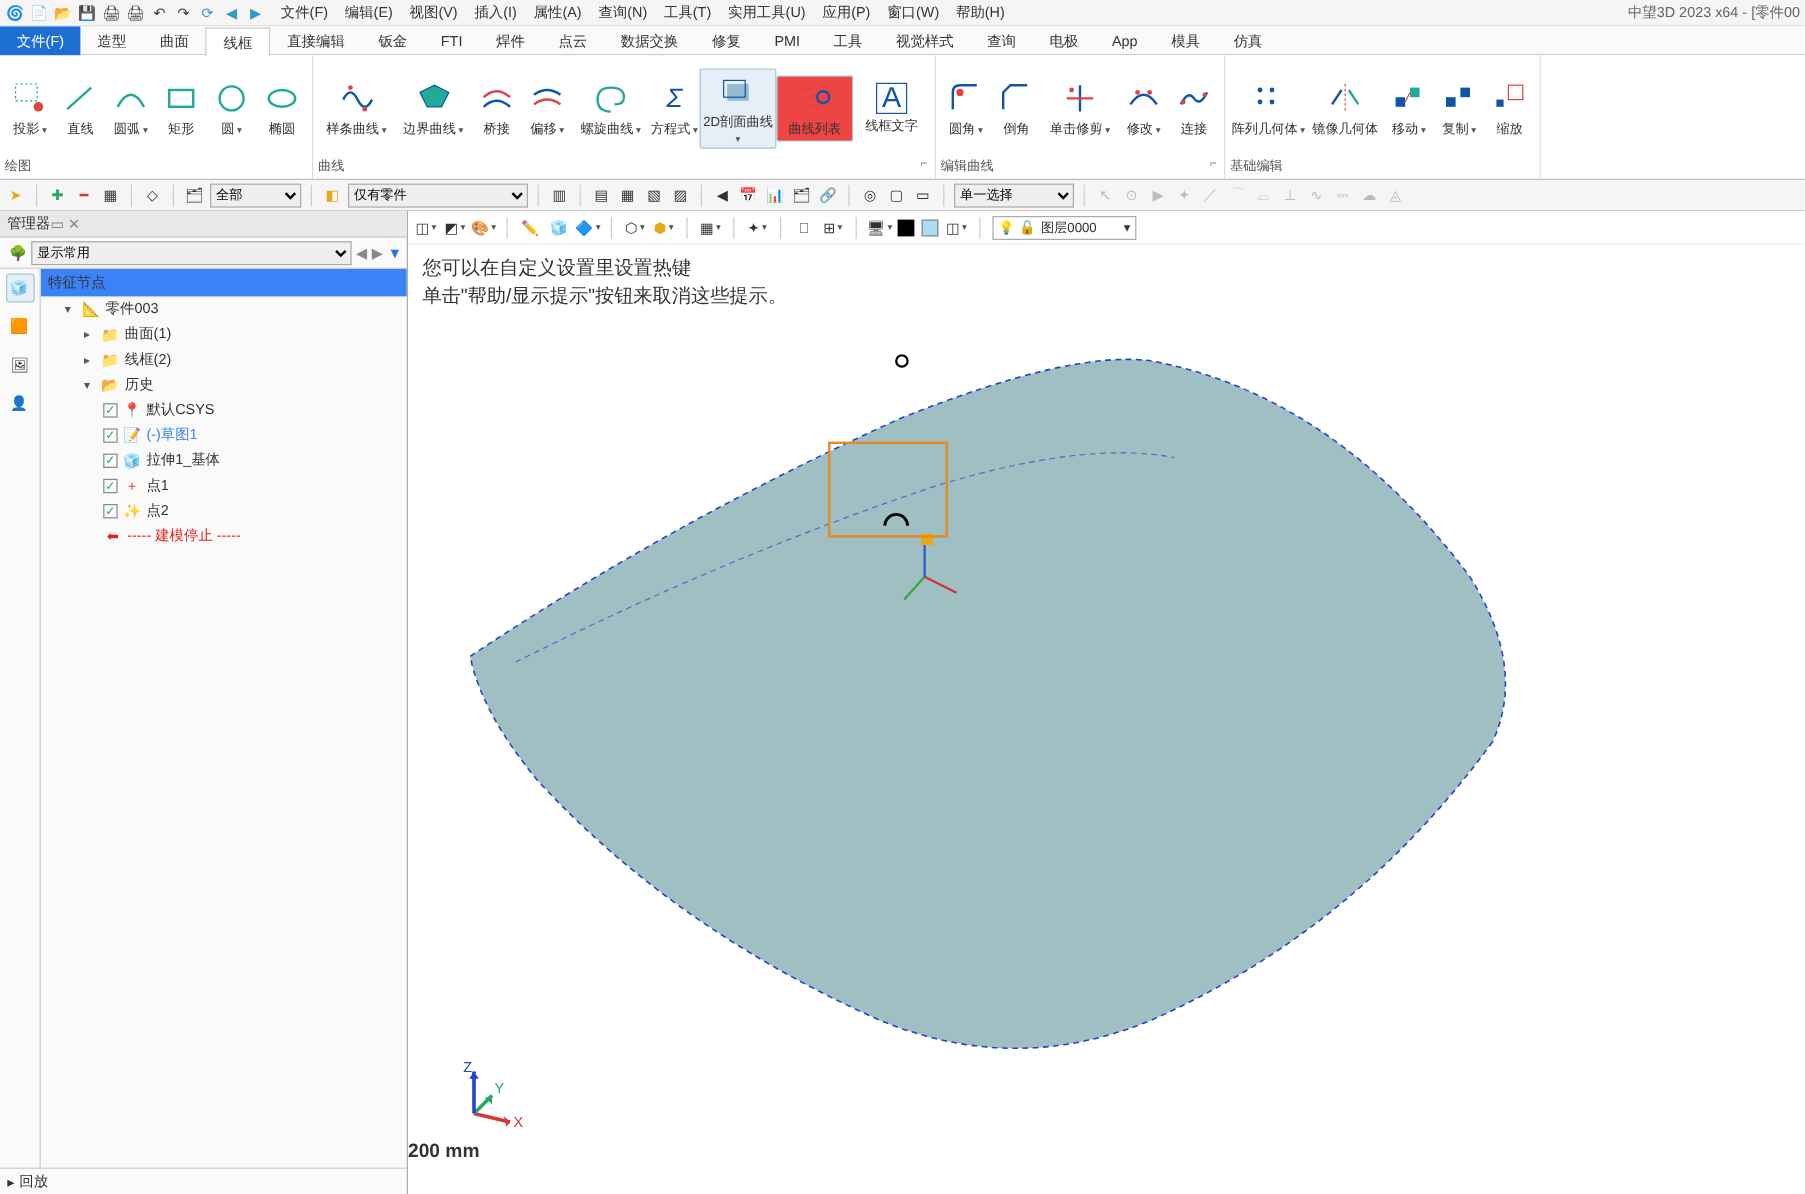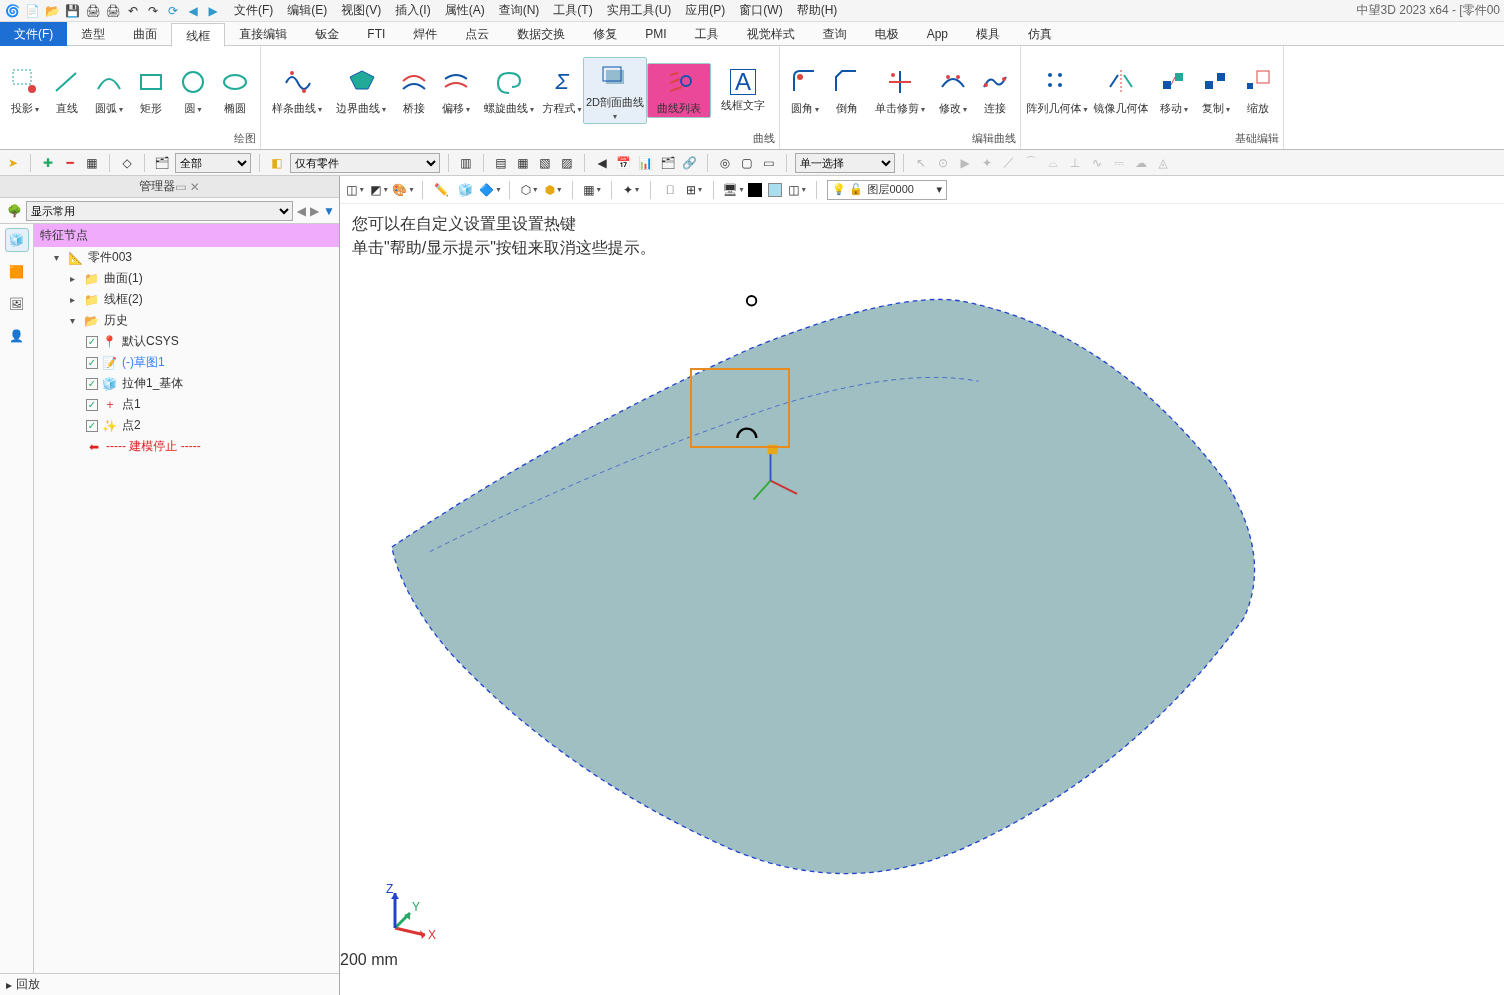--- a/index.html
+++ b/index.html
@@ -13,50 +13,50 @@
 .titlebar .title { margin-left: auto; color: #666; }
 
 .ribbon-tabs { height: 24px; background: #fafafa; display: flex; align-items: center; border-bottom: 1px solid #ccc; }
 .ribbon-tabs .tab { padding: 0 14px; height: 24px; line-height: 24px; cursor: pointer; }
 .ribbon-tabs .tab.file { background: #1d6fd4; color: #fff; }
 .ribbon-tabs .tab.active { background: #fff; border: 1px solid #ccc; border-bottom: 1px solid #fff; position: relative; top: 1px; }
 
 .ribbon { height: 104px; background: #fff; border-bottom: 1px solid #bbb; display: flex; }
 .ribbon .group { border-right: 1px solid #ddd; padding: 4px 4px 2px; display: flex; flex-direction: column; }
 .ribbon .group .btns { display: flex; flex: 1; align-items: center; }
-.ribbon .group .gname { text-align: right; font-size: 11px; color: #555; height: 16px; position: relative; }
+.ribbon .group .gname { text-align: left; font-size: 11px; color: #555; height: 16px; position: relative; }
 .ribbon .group .gname .launcher { position:absolute; right:2px; top:0; font-size:10px; color:#888;}
 .ribbon .btn { width: 42px; display: flex; flex-direction: column; align-items: center; gap: 4px; cursor: pointer; padding: 2px 0;}
 .ribbon .btn.wide { width: 64px; }
 .ribbon .btn.sel { background: #e6eef7; border:1px solid #9cc; border-radius:2px;}
-.ribbon .btn.sel2 { background: #ec4899; border:1px solid #9cc; border-radius:2px;}
+.ribbon .btn.sel2 { background: #ef4444; border:1px solid #9cc; border-radius:2px;}
 .ribbon .btn .ic { width: 32px; height: 32px; display: flex; align-items: center; justify-content: center; }
 .ribbon .btn .lbl { font-size: 11px; text-align: center; line-height:1.1;}
 .ribbon .btn .drop::after { content: " ▾"; font-size: 8px; color: #555;}
 
 .toolbar2 { height: 26px; background: #f5f5f5; border-bottom: 1px solid #ccc; display:flex; align-items:center; padding:0 4px; gap:4px;}
 .toolbar2 .sep { width:1px; height:18px; background:#ccc; margin:0 4px;}
 .toolbar2 select, .toolbar2 input { height:20px; font-size:11px; border:1px solid #aaa;}
 .toolbar2 .ico { width:18px; height:18px; display:inline-flex; align-items:center; justify-content:center;}
 
 .workspace { display:flex; height: calc(100% - 22px - 24px - 104px - 26px); }
 .leftpanel { width: 340px; border-right:1px solid #aaa; background:#fafafa; display:flex; flex-direction:column;}
-.leftpanel .mgr-head { height:22px; background:#e8e8e8; padding:2px 6px; display:flex; align-items:center; justify-content:center; border-bottom:1px solid #ccc;}
+.leftpanel .mgr-head { height:22px; background:#e8e8e8; padding:2px 6px; display:flex; align-items:center; justify-content:flex-start; border-bottom:1px solid #ccc;}
 .leftpanel .mgr-head .ctl { color:#888;}
 .leftpanel .filterrow { height:26px; display:flex; align-items:center; padding:2px 4px; border-bottom:1px solid #ccc;}
 .leftpanel .filterrow .sidebar-ico { width:22px; text-align:center;}
 .leftpanel .filterrow select { flex:1; height:20px; font-size:11px; border:1px solid #aaa;}
 .leftpanel .filterrow .nav { margin-left:4px; color:#888;}
 .leftpanel .filterrow .filter { margin-left:4px; color:#2a6;}
 .leftpanel .body { flex:1; display:flex;}
 .leftpanel .sideicons { width:34px; border-right:1px solid #ccc; display:flex; flex-direction:column; gap:8px; padding-top:4px; align-items:center;}
 .leftpanel .sideicons span { width:24px; height:24px; display:flex; align-items:center; justify-content:center; border:1px solid transparent; border-radius:3px;}
 .leftpanel .sideicons span.act { border-color:#9cc; background:#e6eef7;}
 .leftpanel .tree { flex:1; overflow:auto; font-size:12px;}
-.leftpanel .tree .section { padding:3px 6px; background:#f0abfc;}
+.leftpanel .tree .section { padding:3px 6px; background:#3b82f6;}
 .leftpanel .tree .node { padding:2px 4px; display:flex; align-items:center; gap:4px; cursor:pointer;}
 .leftpanel .tree .node.d1 { padding-left:20px;}
 .leftpanel .tree .node.d2 { padding-left:36px;}
 .leftpanel .tree .node.d3 { padding-left:52px;}
 .leftpanel .tree .cb { width:12px; height:12px; border:1px solid #888; display:inline-flex; align-items:center; justify-content:center; color:#2a6; font-size:10px;}
 .leftpanel .tree .tw { width:10px; color:#555; font-size:10px;}
 .leftpanel .tree .ic { width:16px; text-align:center;}
 .leftpanel .tree .stoprow { color:#d22;}
 .leftpanel .playback { height:22px; border-top:1px solid #ccc; padding:2px 6px; display:flex; align-items:center; gap:4px;}
 
@@ -68,21 +68,21 @@
 .view-toolbar { height:28px; padding:3px 6px; display:flex; align-items:center; gap:6px; border-bottom:1px solid #eee;}
 .view-toolbar .vico { width:18px; height:18px; display:inline-flex; align-items:center; justify-content:center;}
 .view-toolbar .vsep { width:1px; height:18px; background:#ccc; margin:0 4px;}
 .view-toolbar .layersel { border:1px solid #aaa; height:20px; padding:0 4px; display:flex; align-items:center; gap:4px; font-size:11px; min-width:120px;}
 .view-toolbar .dd::after { content:"▾"; font-size:8px; margin-left:2px; color:#555;}
 
 .canvas { position:relative; height:calc(100% - 22px - 28px); }
 .canvas-hint { position:absolute; left:12px; top:8px; font-size:16px; color:#333; line-height:1.5;}
 .surface { position:absolute; left:0; top:40px; width:100%; height:calc(100% - 40px);}
 .axis-ind { position:absolute; left:40px; bottom:30px;}
-.scale { position:absolute; left:0; bottom:4px; font-size:16px; font-weight:normal;}
+.scale { position:absolute; left:0; bottom:4px; font-size:16px; font-weight:bold;}
 .selbox { position:absolute; border:2px solid #e78a1f; }
 </style>
 </head>
 <body>
 
 <div class="titlebar">
   <div class="qa">
     <span>🌀</span>
     <span>📄</span>
     <span>📂</span>

